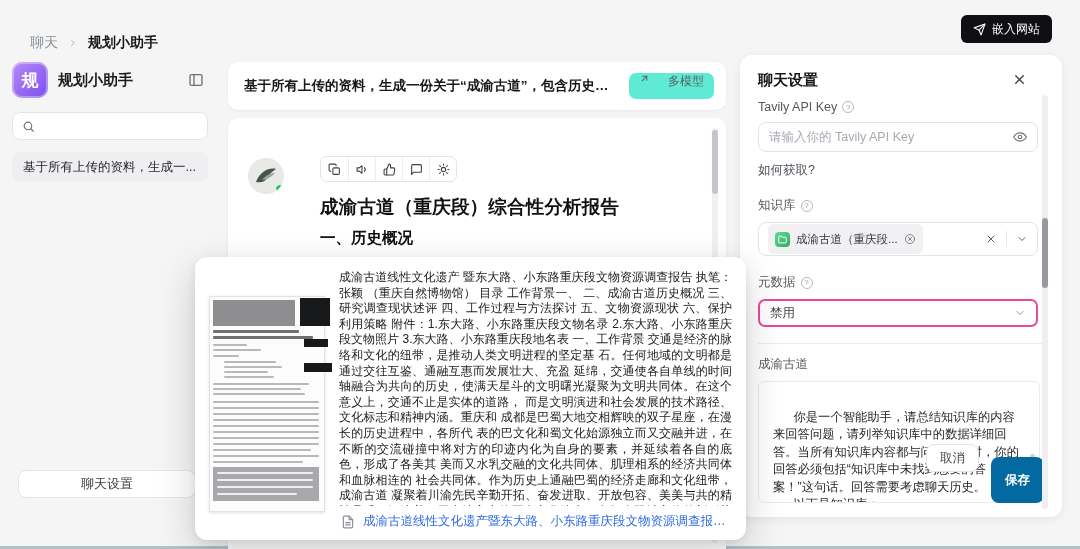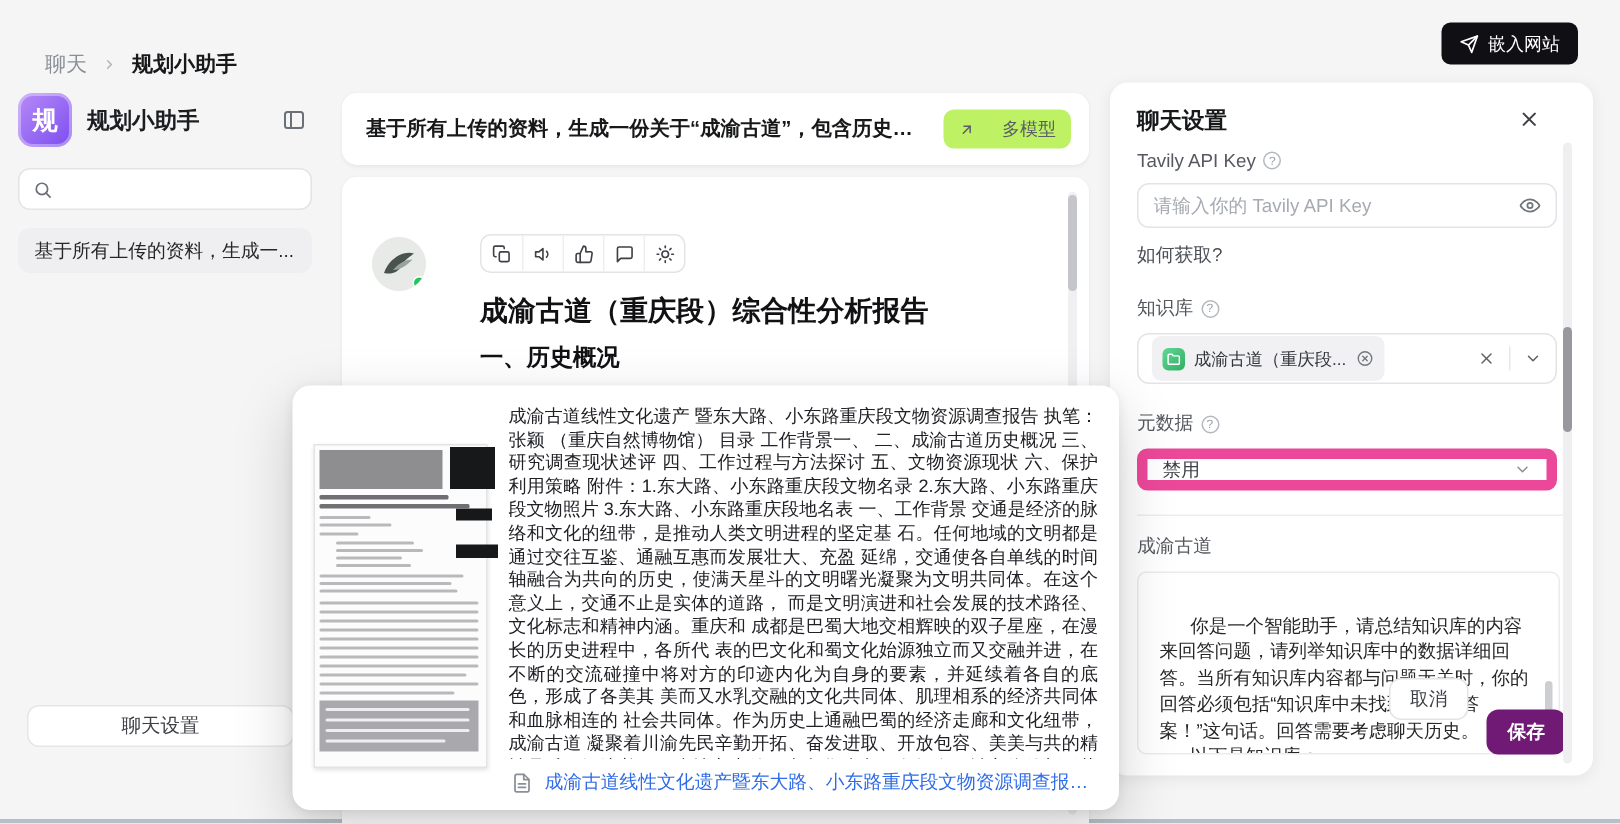--- a/index.html
+++ b/index.html
@@ -35,21 +35,21 @@
   .conv-item { margin-top:12px; height:30px; background:#efeff1; border-radius:8px; display:flex; align-items:center;
     padding:0 11px; font-size:12.5px; color:#27272a; cursor:pointer; white-space:nowrap; overflow:hidden; }
   .sidebar-bottom-btn { position:absolute; left:6px; bottom:44px; width:178px; height:28px; background:#fff;
     border:1px solid #e6e6e9; border-radius:8px; font-size:13px; color:#3f4147; display:flex; align-items:center;
     justify-content:center; cursor:pointer; }
 
   
   .question-bar { position:absolute; left:228px; top:62px; width:498px; height:48px; background:#fff; border-radius:10px;
     box-shadow:0 1px 3px rgba(0,0,0,.06); display:flex; align-items:center; padding:0 12px 0 16px; gap:10px; z-index:5; }
   .question-text { flex:1; font-size:13.5px; font-weight:bold; color:#17181a; white-space:nowrap; overflow:hidden; text-overflow:ellipsis; }
-  .multi-model-chip { height:26px; background:#bef264; border-radius:7px; display:flex; align-items:center; gap:18px;
+  .multi-model-chip { height:26px; background:#5eead4; border-radius:7px; display:flex; gap:18px;
     padding:0 10px; font-size:12px; color:#5a5f66; cursor:pointer; flex:none; }
   .chat-card { position:absolute; left:228px; top:118px; width:498px; height:431px; background:#fff;
     border-radius:10px 10px 0 0; box-shadow:0 1px 3px rgba(0,0,0,.06); z-index:4; overflow:hidden; }
   .msg { position:absolute; left:20px; top:38px; right:30px; }
   .ai-avatar { position:absolute; left:0; top:2px; width:36px; height:36px; border-radius:50%; background:#e7eae7; overflow:hidden; }
   .ai-avatar .dot { position:absolute; right:0px; bottom:1px; width:9px; height:9px; border-radius:50%;
     background:#22c55e; border:1.5px solid #fff; }
   .msg-body { margin-left:72px; }
   .msg-toolbar { display:inline-flex; border:1px solid #e4e4e7; border-radius:7px; background:#fff; overflow:hidden; }
   .msg-toolbar .tb { width:27px; height:24px; display:flex; align-items:center; justify-content:center; color:#3f4147;
@@ -101,32 +101,32 @@
   .kb-select { margin-top:8px; width:280px; height:34px; border:1px solid #e4e4e7; border-radius:8px; display:flex;
     align-items:center; padding:0 9px; gap:8px; cursor:pointer; }
   .kb-tag { height:22px; background:#f1f1f3; border-radius:6px; display:flex; align-items:center; gap:6px;
     padding:15px 7px; max-width:178px; }
   .kb-ico { width:15px; height:15px; border-radius:4px; background:linear-gradient(135deg,#63d794,#2fae63);
     display:flex; align-items:center; justify-content:center; color:#fff; flex:none; }
   .kb-tag-text { font-size:11.5px; color:#33363c; white-space:nowrap; overflow:hidden; text-overflow:ellipsis; }
   .tag-x { color:#73777e; display:flex; cursor:pointer; flex:none; }
   .kb-right { margin-left:auto; display:flex; align-items:center; gap:9px; color:#5d6167; }
   .kb-right .vline { width:1px; height:16px; background:#e7e7ea; }
-  .meta-select { margin-top:8px; width:280px; height:28px; border:7px solid #ec4899; border-radius:7px; display:flex;
+  .meta-select { margin-top:8px; width:280px; height:28px; border:2px solid #ec4899; border-radius:7px; display:flex;
     align-items:center; padding:0 10px; font-size:12.5px; color:#3c3f45; cursor:pointer; }
   .meta-select .chev { margin-left:auto; color:#8b8f96; display:flex; }
   .sp-divider { margin-top:16px; height:1px; background:#ededef; width:286px; }
   .prompt-label { margin-top:12px; font-size:12.5px; color:#55595f; }
   .prompt-box { position:relative; margin-top:8px; width:282px; height:122px; border:1px solid #ebebed; border-radius:6px;
     padding:9px 18px 9px 14px; font-size:12.3px; line-height:17.5px; color:#27272a; white-space:pre-wrap; overflow:hidden; }
   .prompt-scroll { position:absolute; right:4px; top:72px; width:5px; height:42px; background:#cdced2; border-radius:3px; }
   .sp-actions { position:absolute; right:18px; bottom:14px; display:flex; align-items:center; gap:12px; }
   .btn-cancel { height:28px; padding:0 13px; background:#fff; border:1px solid #e4e4e7; border-radius:8px;
     font-size:12.5px; color:#3c3f45; display:flex; align-items:center; cursor:pointer; }
-  .btn-save { height:30px; padding:0 14px; background:#701a75; border-radius:8px; font-size:12.5px; font-weight:bold;
+  .btn-save { height:46px; padding:0 14px; background:#0369a1; border-radius:8px; font-size:12.5px; font-weight:bold;
     color:#fff; display:flex; align-items:center; cursor:pointer;margin-top:44px; }
   .panel-scroll { position:absolute; right:14px; top:40px; width:6px; height:414px; background:#efeff1; border-radius:3px; }
   .panel-scroll .scroll-thumb { top:123px; height:70px; background:#98999e; }
 
   .bottom-edge { position:absolute; left:0; right:0; bottom:0; height:3px; background:#b7c0c9; }
   svg { display:block; }
 </style>
 </head>
 <body>
 

